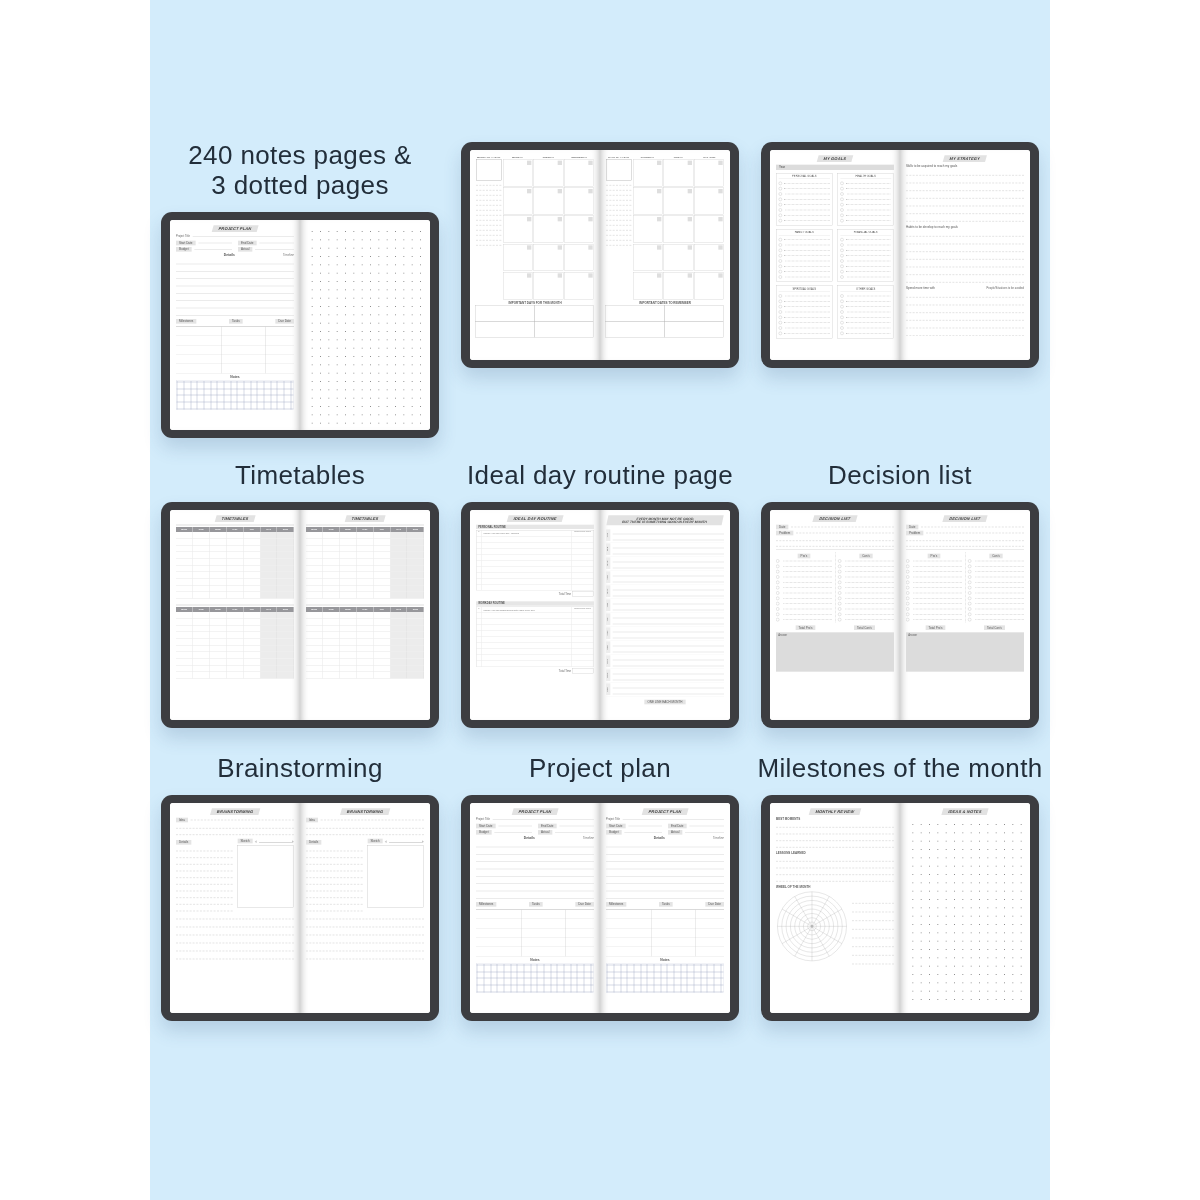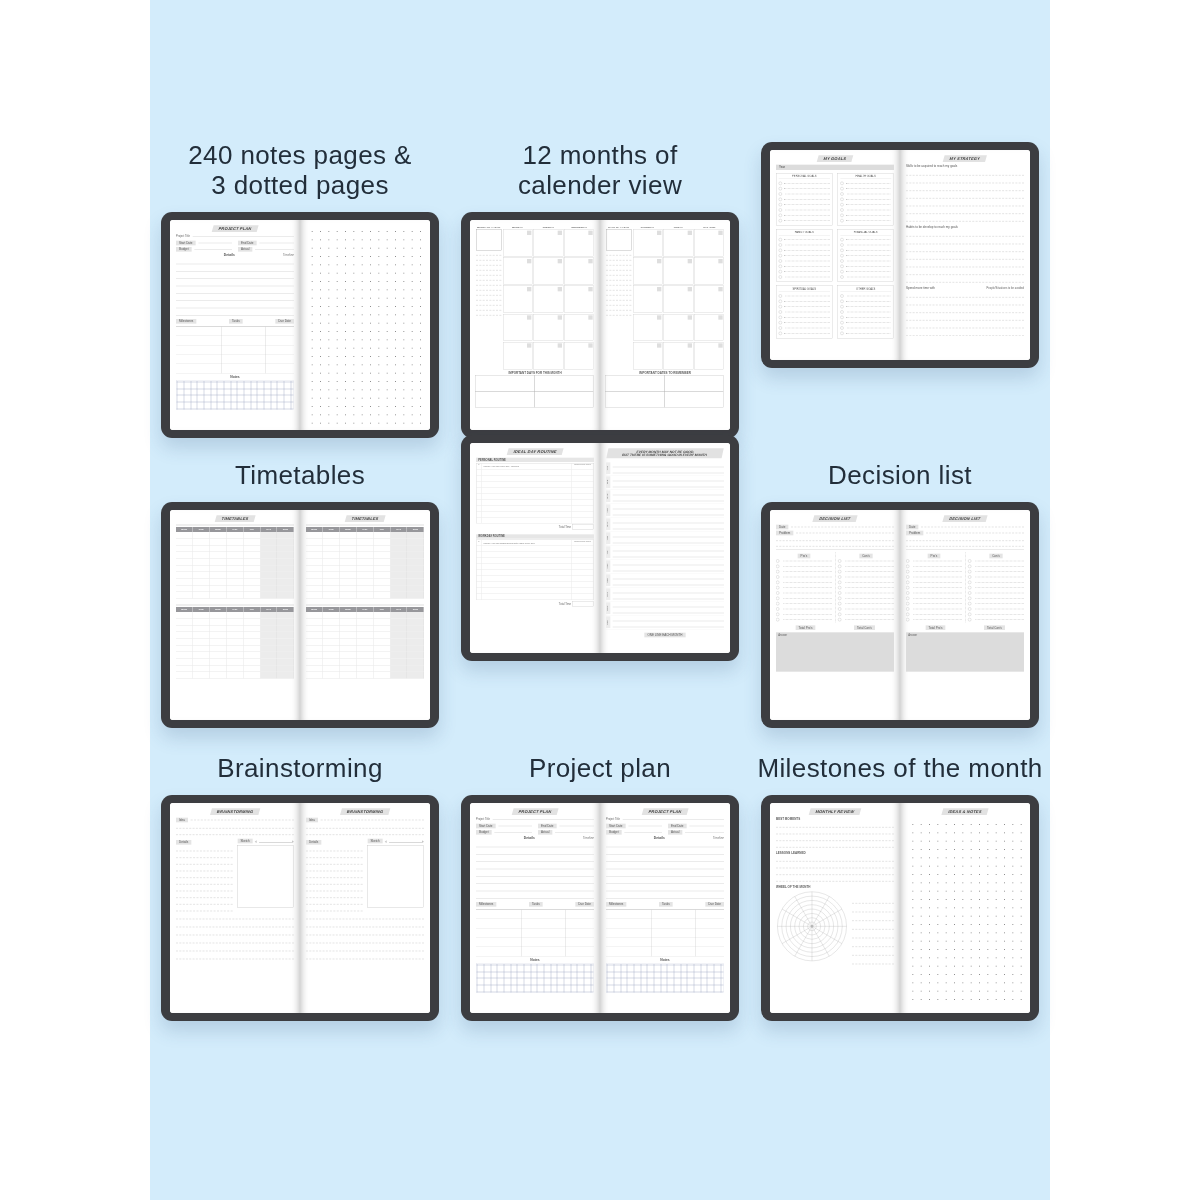--- a/index.html
+++ b/index.html
@@ -178,24 +178,20 @@
             </div>
             <div class="pg right">
               <div class="p3">
                 <div class="dotgrid dotfull"></div>
               </div>
             </div>
           </div>
         </div>
       </div>
       <div class="cell">
-        <div class="caption">
-          <div>12 months of</div>
-          <div>calender view</div>
-        </div>
         <div class="notebook">
           <div class="pages">
             <div class="pg left">
               <div class="p3">
                 <div class="calhead">
                   <div class="calh c0">MONTH OF A YEAR</div>
                   <div class="calh">MONDAY</div>
                   <div class="calh">TUESDAY</div>
                   <div class="calh">WEDNESDAY</div>
                 </div>
@@ -1034,20 +1030,23 @@
                     <div class="ttc wknd"></div>
                     <div class="ttc wknd"></div>
                   </div>
                 </div>
               </div>
             </div>
           </div>
         </div>
       </div>
       <div class="cell">
+        <div class="caption">
+          <div>Ideal day routine page</div>
+        </div>
         <div class="notebook">
           <div class="pages">
             <div class="pg left">
               <div class="p3">
                 <div class="hrow"><div class="hchip">IDEAL DAY ROUTINE</div></div>
                 <div class="secbar">PERSONAL ROUTINE</div>
                 <div class="idtable">
                   <div class="idrow">
                     <div class="idnum">1</div>
                     <div class="iddesc">Things I will do every day, Morning</div>

